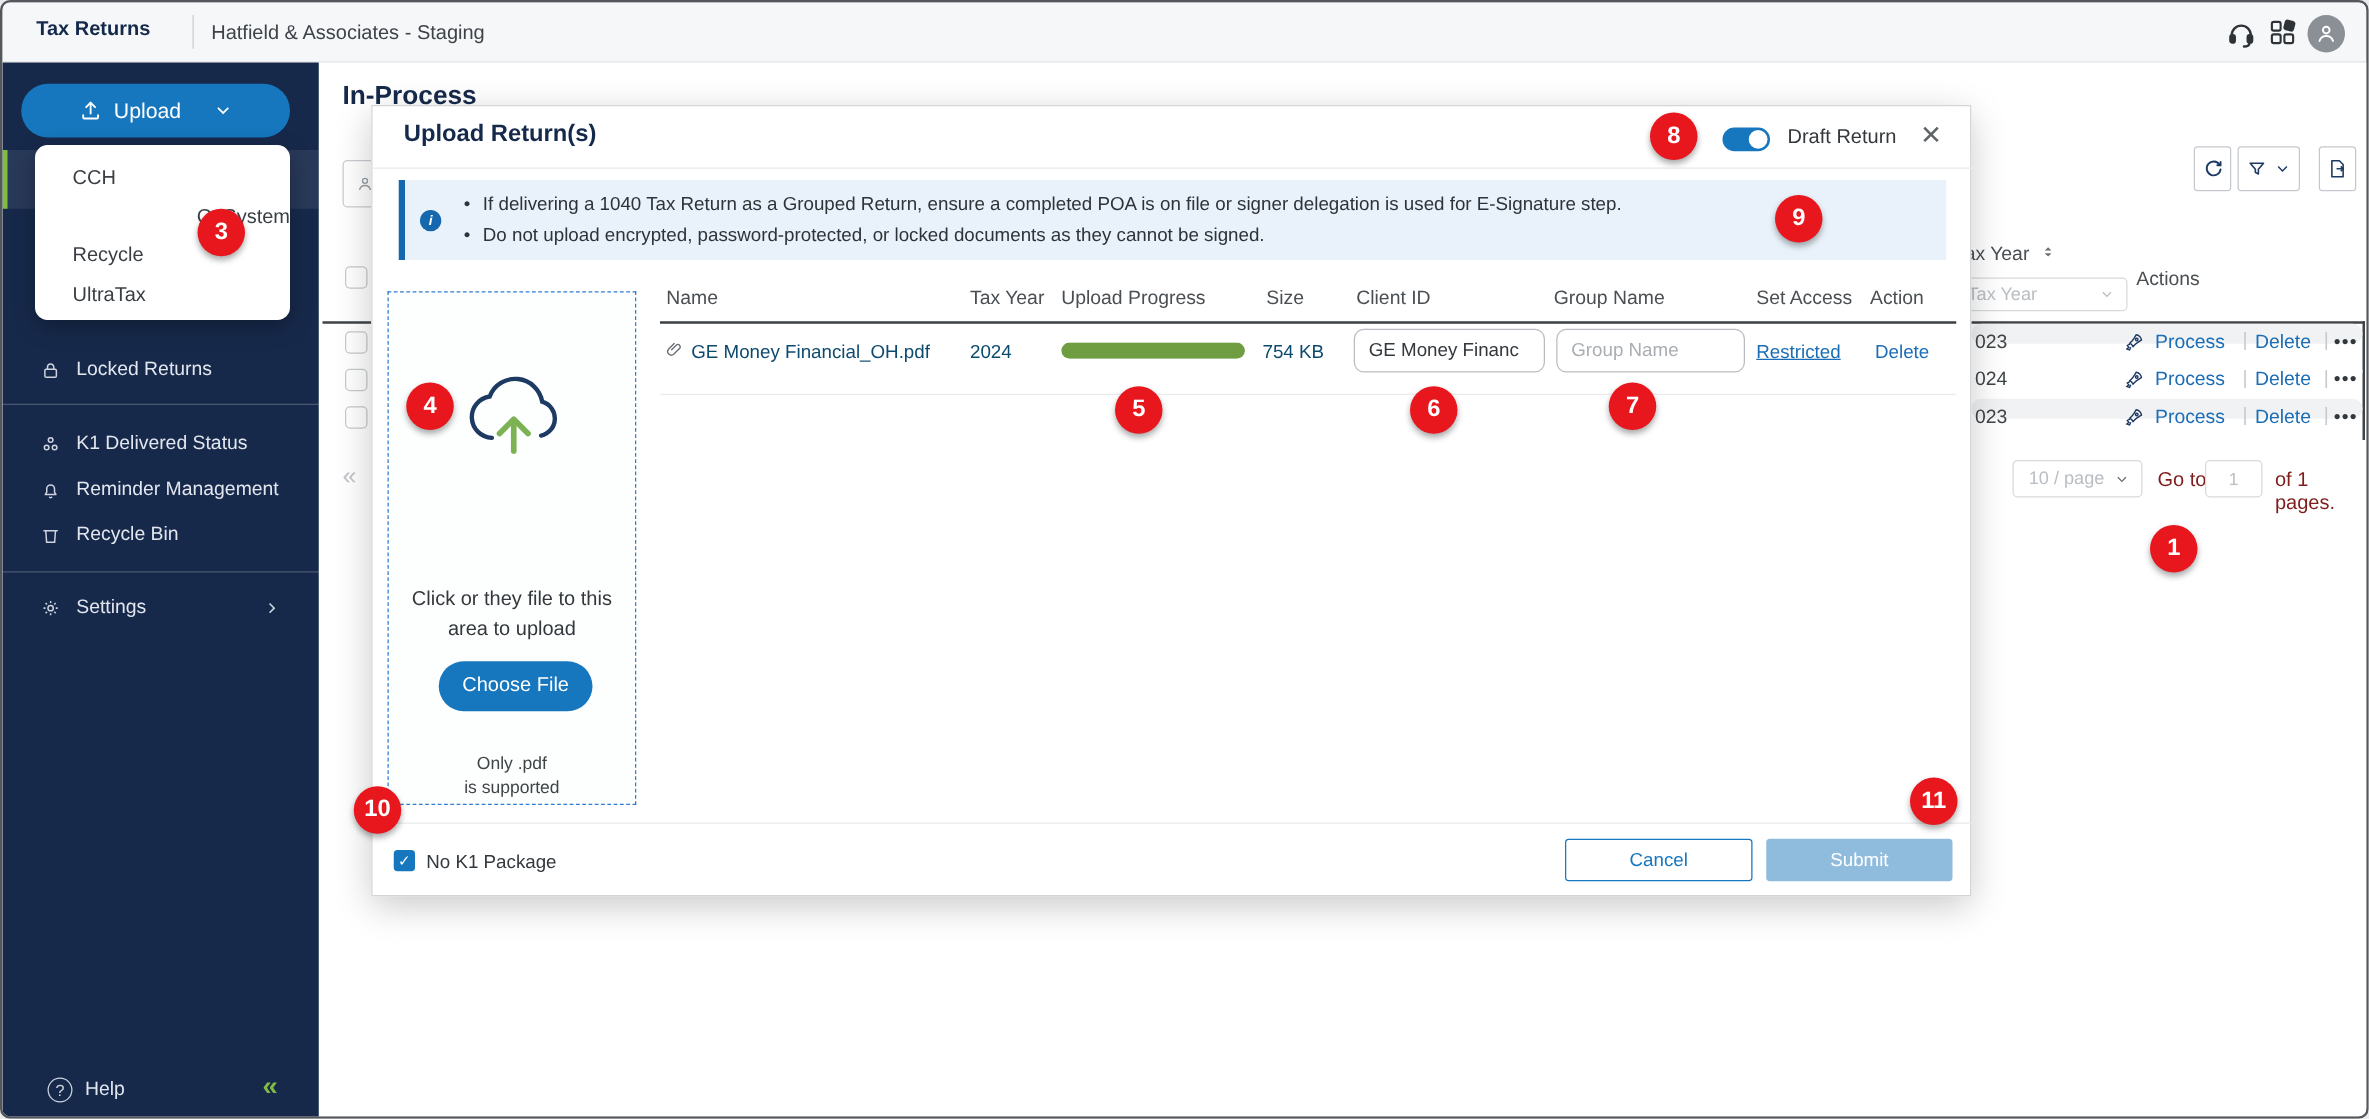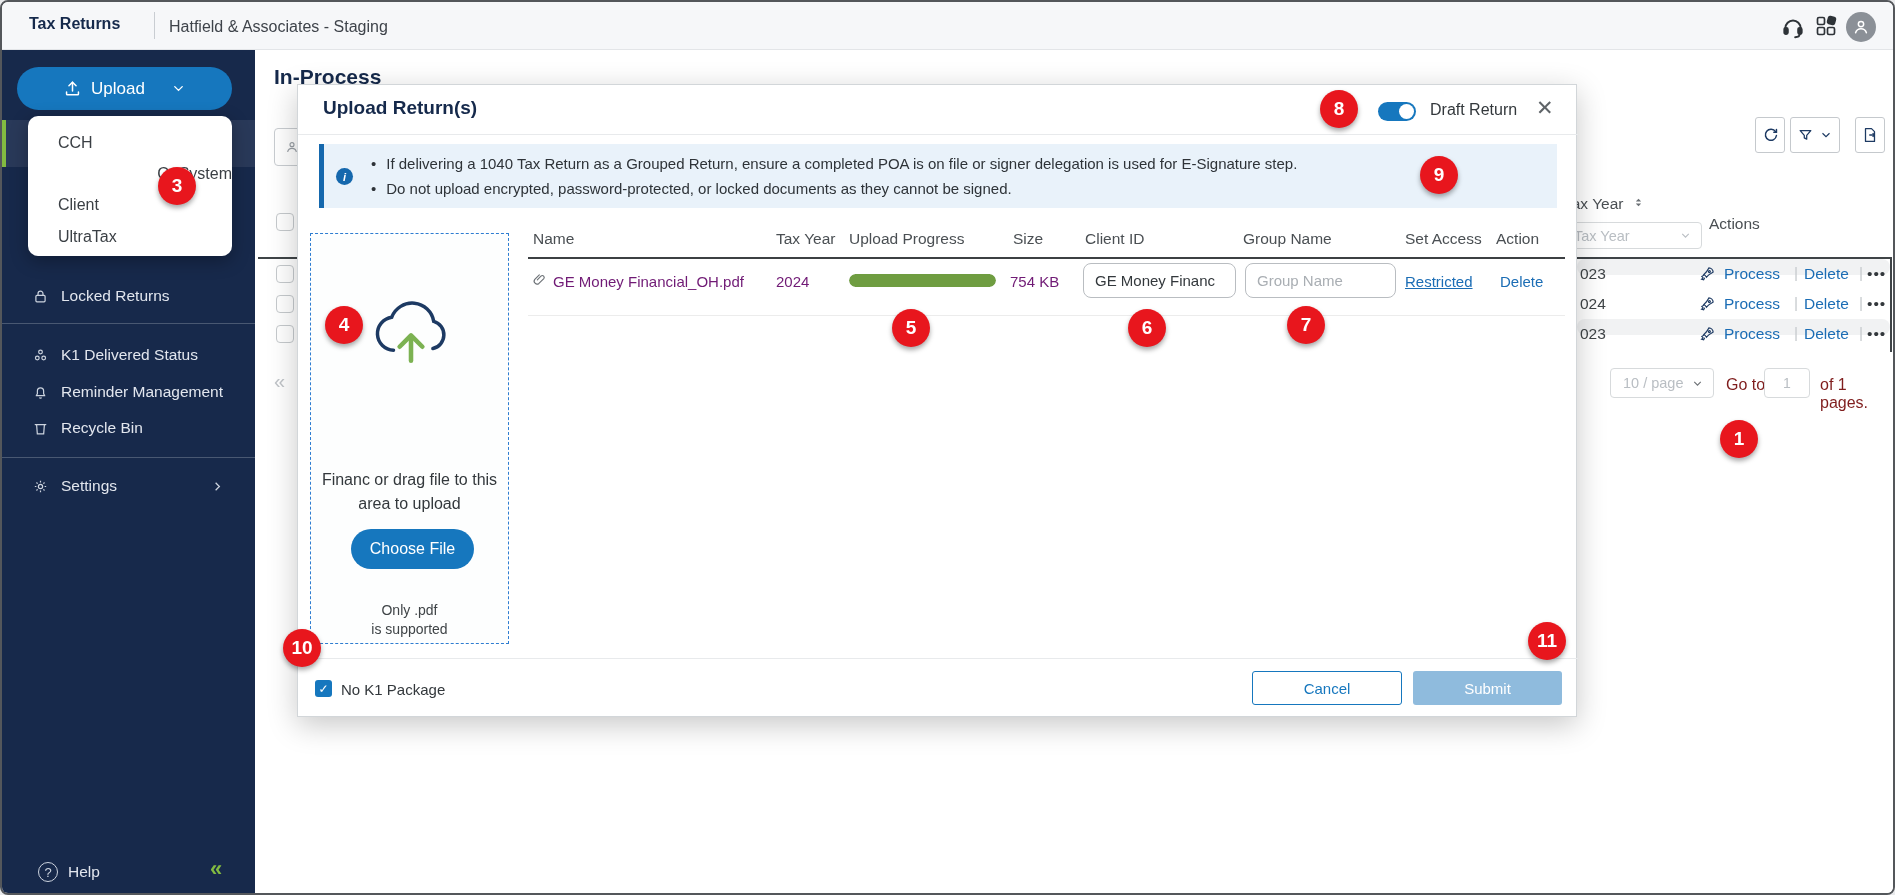--- a/index.html
+++ b/index.html
@@ -69,21 +69,21 @@
   .info-ic{position:absolute;left:12px;top:24px;width:17px;height:17px;border-radius:50%;background:#1568ad;color:#fff;font-size:11px;font-weight:bold;display:flex;align-items:center;justify-content:center;font-style:italic;}
   .bullet{position:absolute;left:47px;font-size:15px;color:#2e3338;}
   .bullet::before{content:"•";margin-right:10px;}
   .dropzone{position:absolute;left:12px;top:148px;width:199px;height:411px;border:1.5px dashed #2e7dd1;background:#fdfefe;}
   .dz-text{position:absolute;width:100%;text-align:center;font-size:16px;color:#33383c;}
   .dz-hint{position:absolute;width:100%;text-align:center;font-size:14px;color:#3f4447;}
   .choose-btn{position:absolute;left:40px;top:295px;width:123px;height:40px;border-radius:20px;background:#1677be;color:#fff;font-size:16px;display:flex;align-items:center;justify-content:center;cursor:pointer;}
   .m-th{position:absolute;top:145px;font-size:15.5px;color:#4a4f53;}
   .m-underline{position:absolute;left:230px;top:172px;width:1037px;height:2px;background:#3c4043;}
   .m-rowline{position:absolute;left:230px;top:230px;width:1037px;height:1px;background:#ececec;}
-  .m-cell{position:absolute;top:188px;font-size:15px;color:#701a75;}
+  .m-cell{position:absolute;top:188px;font-size:15px;color:#0c4a6e;}
   .m-input{position:absolute;top:178px;height:35px;border:1px solid #b9bdc1;border-radius:8px;background:#fff;font-size:15px;color:#33383c;padding:0 11px;font-family:"Liberation Sans",sans-serif;}
   .m-input::placeholder{color:#a9aeb3;}
   .progress{position:absolute;left:551px;top:189px;width:147px;height:13px;border-radius:7px;background:#e7ebe4;overflow:hidden;}
   .progress-fill{height:100%;background:#6f9d41;border-radius:7px;}
   .link{color:#1b6db5;cursor:pointer;}
   .m-fdiv{position:absolute;left:0;top:573px;width:1280px;height:1px;background:#e8eaec;}
   .k1-chk{position:absolute;left:17px;top:595px;width:17px;height:17px;border-radius:3px;background:#1677be;color:#fff;font-size:12px;display:flex;align-items:center;justify-content:center;cursor:pointer;}
   .k1-label{position:absolute;left:43px;top:596px;font-size:15px;color:#33383c;}
   .btn-cancel{position:absolute;left:954px;top:586px;width:150px;height:34px;border:1px solid #1677be;border-radius:3px;background:#fff;color:#1677be;font-size:15px;display:flex;align-items:center;justify-content:center;cursor:pointer;}
   .btn-submit{position:absolute;left:1115px;top:586px;width:149px;height:34px;border-radius:3px;background:#8fbbdd;color:#fff;font-size:15px;display:flex;align-items:center;justify-content:center;cursor:pointer;}
@@ -189,21 +189,21 @@
     <div class="help-row">
       <span class="help-q">?</span>
       <span>Help</span>
     </div>
     <div class="collapse">«</div>
   </div>
 
   <div class="dropdown">
     <div class="dd-item" style="top:12px;">CCH</div>
     <div class="dd-item" style="top:43px;text-align:right;">GoSystem</div>
-    <div class="dd-item" style="top:74px;">Client</div>
+    <div class="dd-item" style="top:74px;">Recycle</div>
     <div class="dd-item" style="top:106px;">UltraTax</div>
   </div>
 
   <div class="main"></div>
   <div class="page-title">In-Process</div>
 
   <div class="search-frag">
     <svg viewBox="0 0 24 24" width="16" height="16" fill="none" stroke="currentColor" stroke-width="1.7">
         <circle cx="12" cy="8.5" r="3"></circle>
         <path d="M5.5 19.5a6.6 6.6 0 0 1 13 0"></path>
@@ -321,21 +321,21 @@
       <div class="bullet" style="top:11px;">If delivering a 1040 Tax Return as a Grouped Return, ensure a completed POA is on file or signer delegation is used for E-Signature step.</div>
       <div class="bullet" style="top:36px;">Do not upload encrypted, password-protected, or locked documents as they cannot be signed.</div>
     </div>
 
     <div class="dropzone">
       <svg class="abs" style="left:58px;top:62px;" viewBox="0 0 48 40" width="84" height="70" fill="none">
         <path d="M14 31a9.5 9.5 0 0 1-1-18.9A12.5 12.5 0 0 1 37 14.5 8 8 0 0 1 36.5 30" stroke="#1d3a63" stroke-width="2" stroke-linecap="round"></path>
         <path d="M24 37V23" stroke="#7cb252" stroke-width="2.6" stroke-linecap="round"></path>
         <path d="M17.5 29 24 22.5 30.5 29" stroke="#7cb252" stroke-width="2.6" stroke-linecap="round" stroke-linejoin="round"></path>
       </svg>
-      <div class="dz-text" style="top:237px;">Financ or drag file to this</div>
+      <div class="dz-text" style="top:237px;">Click or they file to this</div>
       <div class="dz-text" style="top:261px;">area to upload</div>
       <div class="choose-btn">Choose File</div>
       <div class="dz-hint" style="top:368px;">Only .pdf</div>
       <div class="dz-hint" style="top:387px;">is supported</div>
     </div>
 
     <div class="m-th" style="left:235px;">Name</div>
     <div class="m-th" style="left:478px;">Tax Year</div>
     <div class="m-th" style="left:551px;">Upload Progress</div>
     <div class="m-th" style="left:715px;">Size</div>

